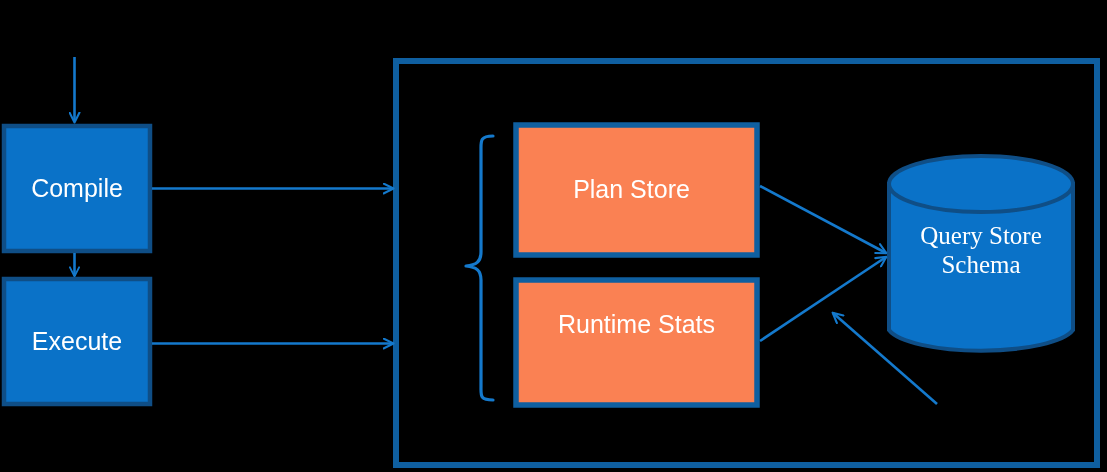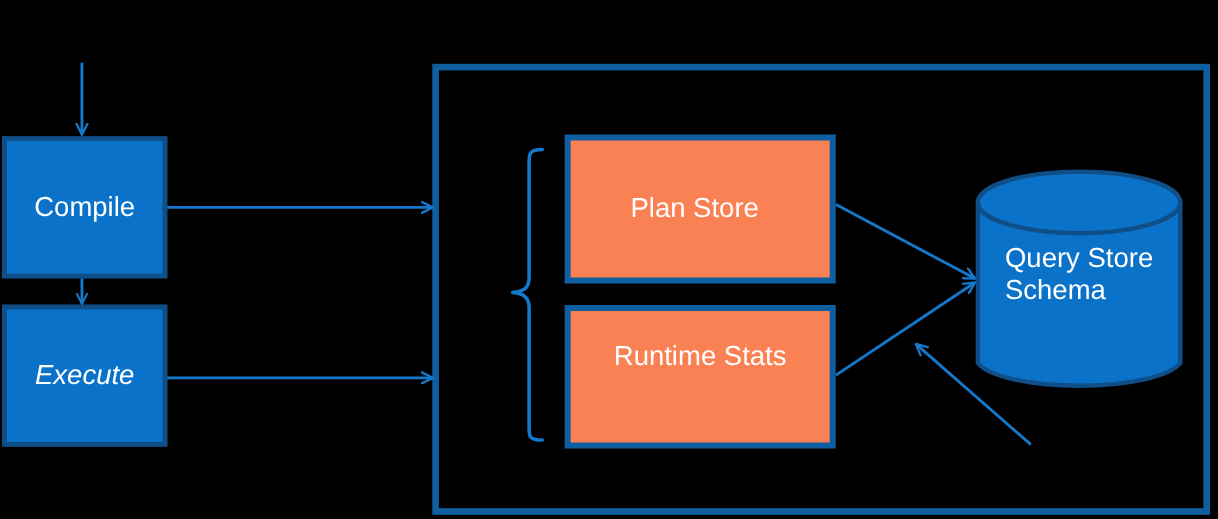--- a/index.html
+++ b/index.html
@@ -23,30 +23,30 @@
     height: 472px;
   }
   .node-label {
     position: absolute;
     display: flex;
     align-items: center;
     justify-content: center;
     color: #ffffff;
     font-family: "Liberation Sans", sans-serif;
     font-weight: 400;
-    text-align: left;
+    text-align: center;
     line-height: 1.18;
     pointer-events: none;
     white-space: pre-line;
   }
   .lbl-compile  { left: 2px;   top: 124px; width: 150px; height: 129px; font-size: 25px; }
-  .lbl-execute  { left: 2px;   top: 277px; width: 150px; height: 129px; font-size: 25px; font-style: italic; }
+  .lbl-execute  { left: 2px;   top: 277px; width: 150px; height: 129px; font-size: 25px; }
   .lbl-plan     { left: 513px; top: 122px; width: 237px; height: 136px; font-size: 25px; }
   .lbl-runtime  { left: 513px; top: 277px; width: 247px; height: 95px; font-size: 25px; }
-  .lbl-schema   { left: 887px; top: 190px; width: 188px; height: 120px; font-size: 25px; }
+  .lbl-schema   { left: 887px; top: 190px; width: 188px; height: 120px; font-size: 25px; font-family: Liberation Serif, serif; }
 </style>
 </head>
 <body>
 
 <div id="canvas">
 
   <svg id="svg-layer" viewBox="0 0 1107 472" xmlns="http://www.w3.org/2000/svg">
 
     <defs>
       <marker id="arrow-open" viewBox="0 0 12 12" refX="10.5" refY="6" markerWidth="12" markerHeight="12" orient="auto-start-reverse" markerUnits="userSpaceOnUse">

